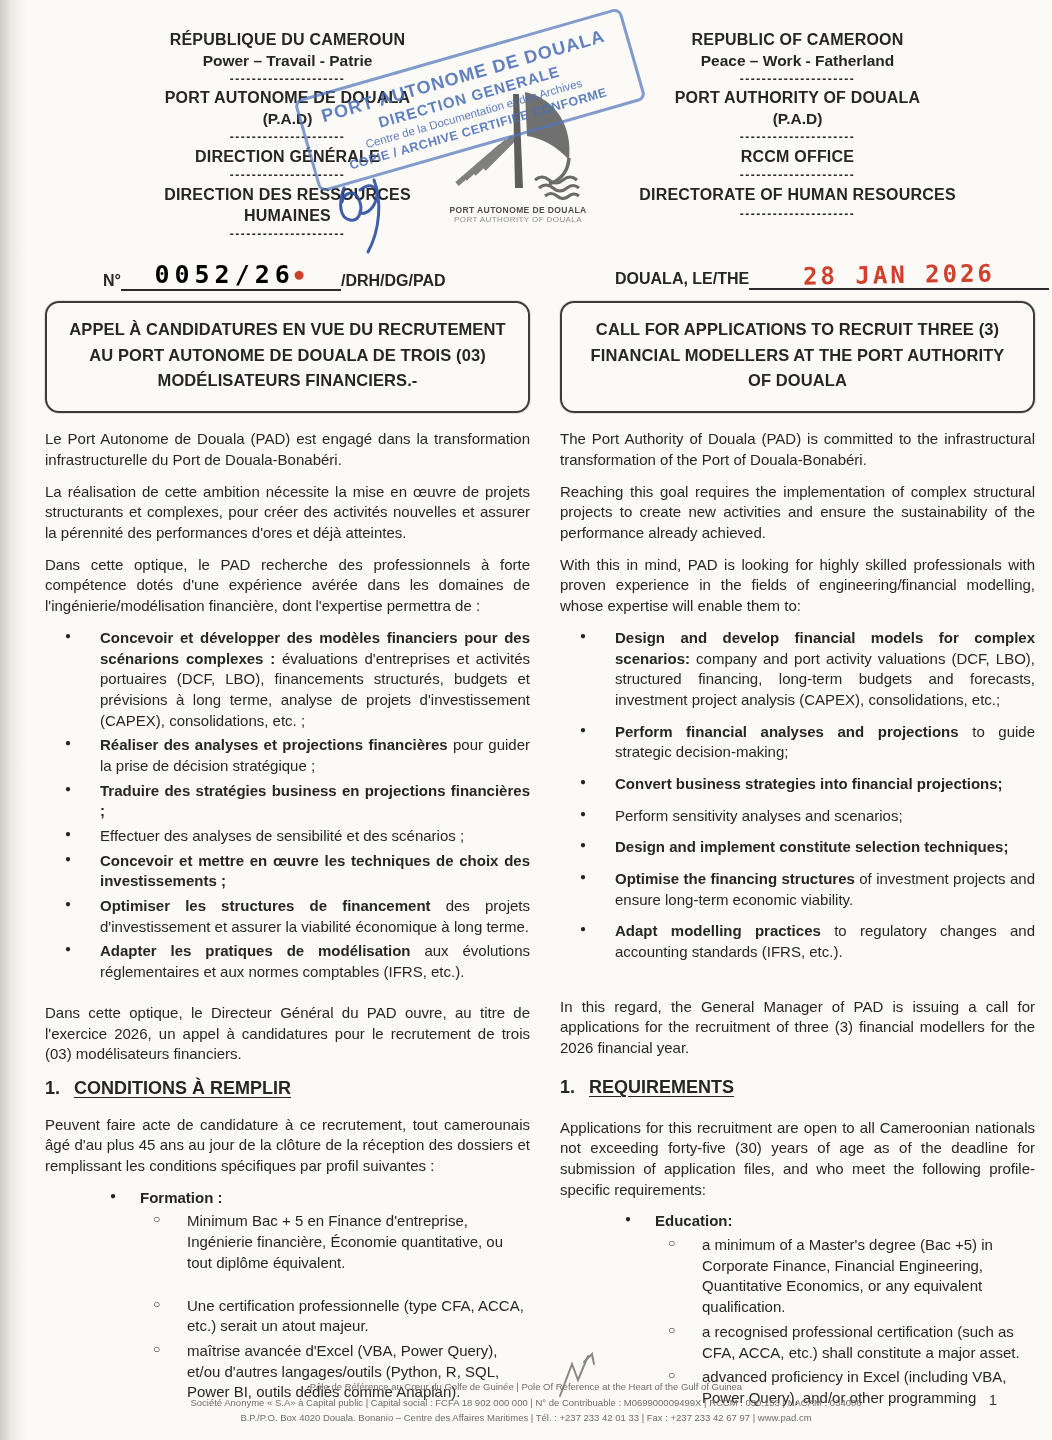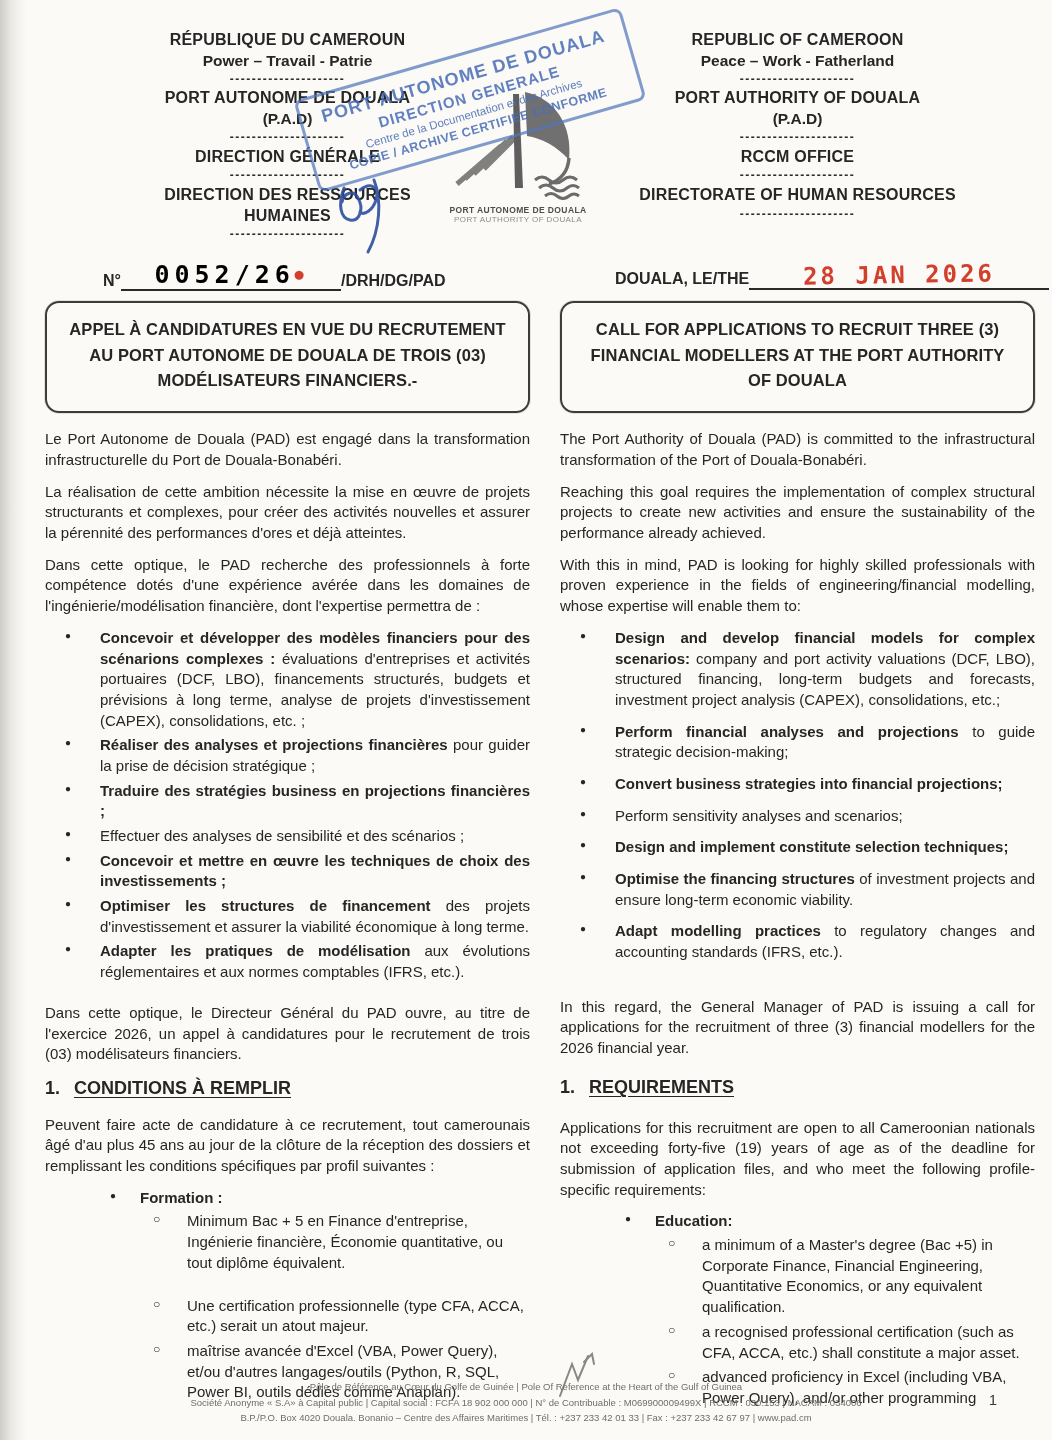--- a/index.html
+++ b/index.html
@@ -220,21 +220,21 @@
         <li><b>Convert business strategies into financial projections;</b><span></span></li>
         <li><b></b><span>Perform sensitivity analyses and scenarios;</span></li>
         <li><b>Design and implement constitute selection techniques;</b><span></span></li>
         <li><b>Optimise the financing structures</b><span> of investment projects and ensure long-term economic viability.</span></li>
         <li><b>Adapt modelling practices</b><span> to regulatory changes and accounting standards (IFRS, etc.).</span></li>
       </ul>
       <p class="after-bullets">In this regard, the General Manager of PAD is issuing a call for applications for the recruitment of three (3) financial modellers for the 2026 financial year.</p>
       <div class="section-heading">
         <span class="num">1.</span><span class="txt">REQUIREMENTS</span>
       </div>
-      <p>Applications for this recruitment are open to all Cameroonian nationals not exceeding forty-five (19) years of age as of the deadline for submission of application files, and who meet the following profile-specific requirements:</p>
+      <p>Applications for this recruitment are open to all Cameroonian nationals not exceeding forty-five (30) years of age as of the deadline for submission of application files, and who meet the following profile-specific requirements:</p>
       <ul class="profile-list">
         <li>Education:</li>
       </ul>
       <ul class="sub-list">
         <li>a minimum of a Master's degree (Bac +5) in Corporate Finance, Financial Engineering, Quantitative Economics, or any equivalent qualification.</li>
         <li>a recognised professional certification (such as CFA, ACCA, etc.) shall constitute a major asset.</li>
         <li>advanced proficiency in Excel (including VBA, Power Query), and/or other programming</li>
       </ul>
     </div>
   </div>

